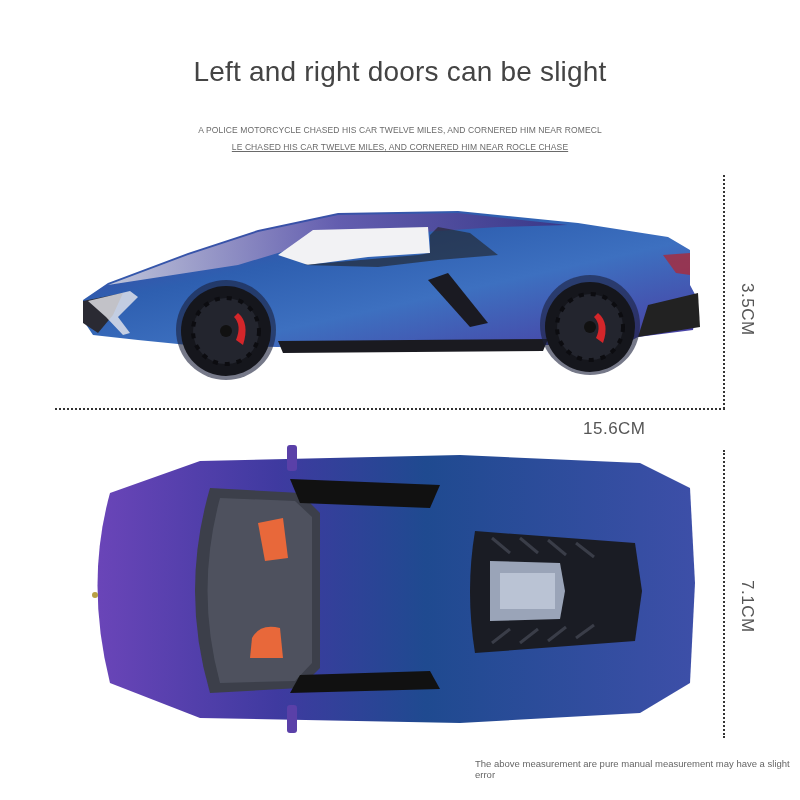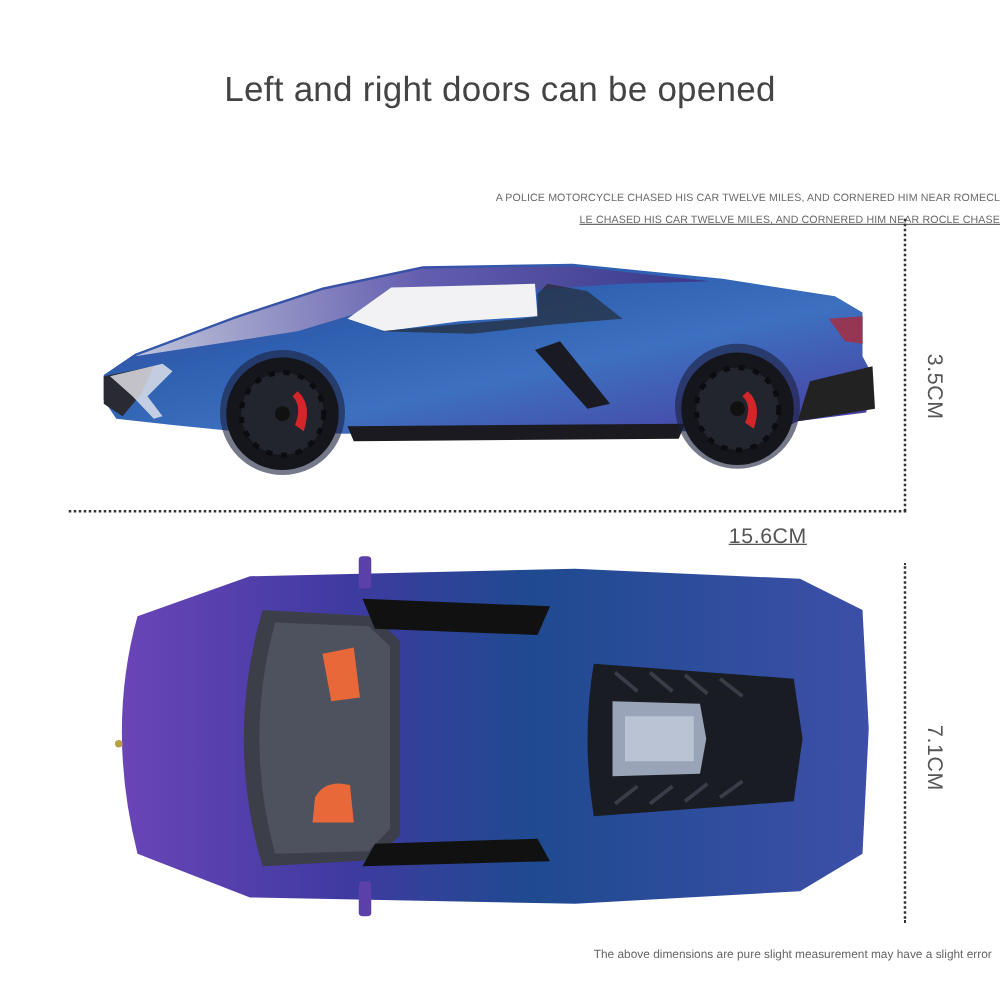--- a/index.html
+++ b/index.html
@@ -1,31 +1,31 @@
 <!DOCTYPE html>
 <html><head>
 <meta charset="utf-8">
 <style>
   html, body { margin:0; padding:0; background:#ffffff; }
   body { width:800px; height:800px; position:relative; overflow:hidden; font-family:"Liberation Sans", sans-serif; }
   .headline { position:absolute; left:0; width:800px; top:56px; text-align:center; font-size:28px; color:#444444; letter-spacing:0.2px; }
-  .tagline { position:absolute; left:0; width:800px; text-align:right; font-size:8.5px; color:#6a6a6a; letter-spacing:0.1px; text-transform:uppercase;margin-top:28px; }
+  .tagline { position:absolute; left:0; width:800px; text-align:center; font-size:8.5px; color:#6a6a6a; letter-spacing:0.1px; text-transform:uppercase; }
   .tagline.l1 { top:125px; }
   .tagline.l2 { top:142px;text-decoration:underline; }
   .dim-v { position:absolute; border-left:2px dotted #333; width:0; }
   .dim-h { position:absolute; border-top:2px dotted #333; height:0; }
   .dim-label { position:absolute; font-size:17px; color:#555555; letter-spacing:0.5px; }
   .rot { transform:rotate(90deg); transform-origin:center center; white-space:nowrap; }
   .note { position:absolute; left:475px; top:758px; width:320px; font-size:9.5px; color:#666666; line-height:11px; }
   svg.car { position:absolute; }
 </style>
 </head>
 <body>
 
-<div class="headline">Left and right doors can be opened</div>
+<div class="headline">Left and right doors can be slight</div>
 <div class="tagline l1">A POLICE MOTORCYCLE CHASED HIS CAR TWELVE MILES, AND CORNERED HIM NEAR ROMECL</div>
 <div class="tagline l2">LE CHASED HIS CAR TWELVE MILES, AND CORNERED HIM NEAR ROCLE CHASE</div>
 
 <svg class="car" style="left:78px;top:205px;" width="625" height="175" viewBox="0 0 625 175">
   <defs>
     <linearGradient id="bodyG" x1="0" y1="0" x2="1" y2="1">
       <stop offset="0" stop-color="#4a3a9a"></stop>
       <stop offset="0.35" stop-color="#2e5fb0"></stop>
       <stop offset="0.6" stop-color="#3d70c0"></stop>
       <stop offset="1" stop-color="#4b3aa0"></stop>
@@ -70,21 +70,21 @@
     <circle cx="512" cy="122" r="33" fill="none" stroke="#0c0c10" stroke-width="4" stroke-dasharray="5 7"></circle>
     <path d="M520,108 Q532,118 525,138 L518,133 Q524,120 516,112 Z" fill="#d4262a"></path>
     <circle cx="512" cy="122" r="6" fill="#111"></circle>
   </g>
 </svg>
 
 <div class="dim-v" style="left:723px;top:175px;height:234px;"></div>
 <div class="dim-label rot" style="left:722px;top:298px;width:50px;text-align:center;">3.5CM</div>
 
 <div class="dim-h" style="left:55px;top:408px;width:670px;"></div>
-<div class="dim-label" style="left:583px;top:419px;text-decoration:underline;">15.6CM</div>
+<div class="dim-label" style="left:583px;top:419px;">15.6CM</div>
 
 <svg class="car" style="left:80px;top:443px;" width="620" height="295" viewBox="0 0 620 295">
   <defs>
     <linearGradient id="topG" x1="0" y1="0" x2="1" y2="0">
       <stop offset="0" stop-color="#6a45b8"></stop>
       <stop offset="0.3" stop-color="#3f3aa0"></stop>
       <stop offset="0.55" stop-color="#1f4a90"></stop>
       <stop offset="1" stop-color="#3d4fa8"></stop>
     </linearGradient>
   </defs>
@@ -115,13 +115,13 @@
     <line x1="468" y1="198" x2="486" y2="184"></line>
       <line x1="496" y1="195" x2="514" y2="182"></line>
   </g>
 
   <circle cx="15" cy="152" r="3" fill="#b8a044"></circle>
 </svg>
 
 <div class="dim-v" style="left:723px;top:450px;height:288px;"></div>
 <div class="dim-label rot" style="left:722px;top:595px;width:50px;text-align:center;">7.1CM</div>
 
-<div class="note">The above dimensions are pure slight measurement may have a slight error</div>
+<div class="note">The above measurement are pure manual measurement may have a slight error</div>
 
 </body></html>

